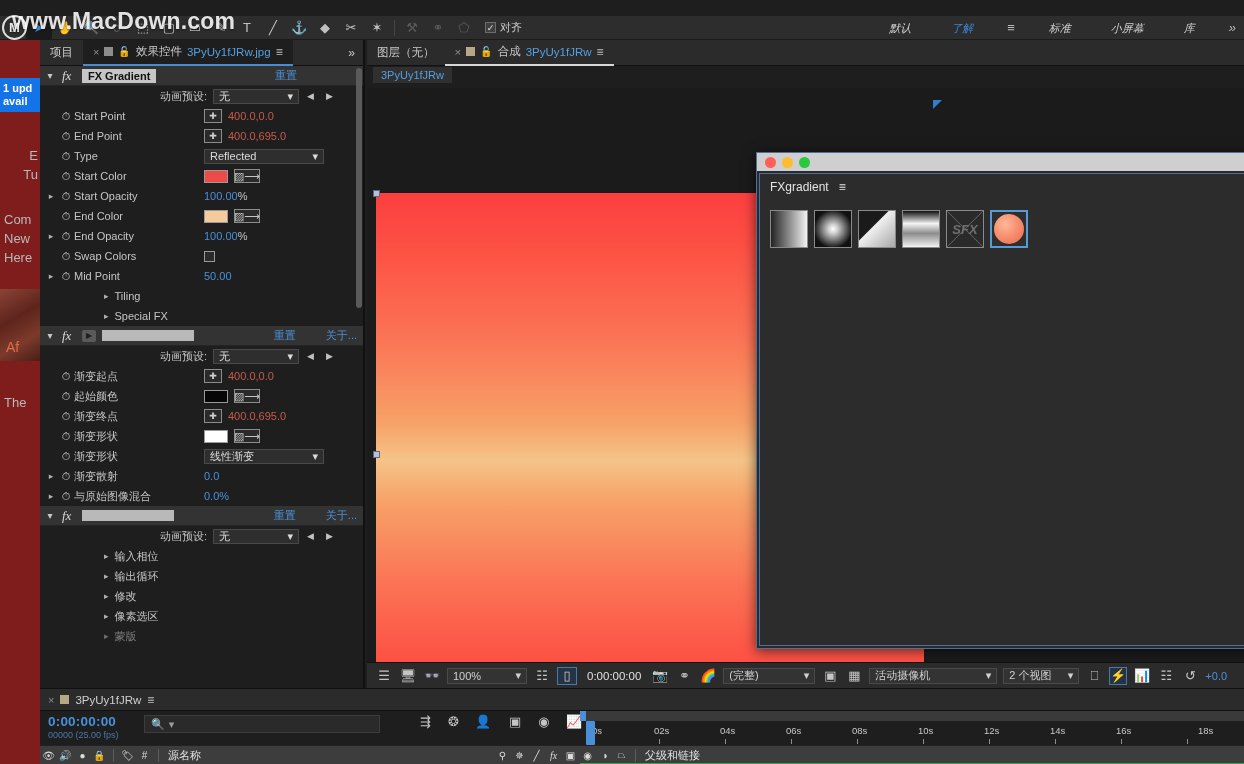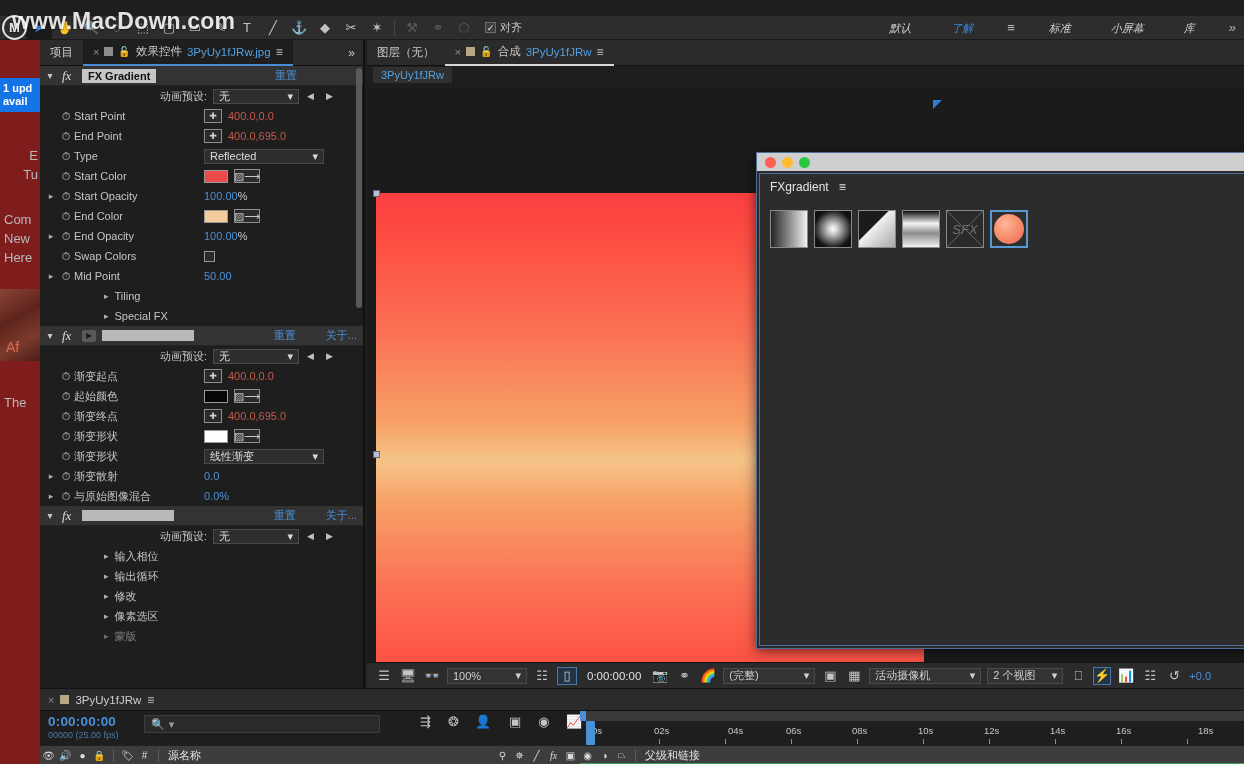--- a/index.html
+++ b/index.html
@@ -159,21 +159,21 @@
      border:1px solid #4e6f9c;}
   #fxwin .hdr { height:26px; display:flex; align-items:center; gap:10px; padding-left:10px;
      color:#e4e4e4; font-size:12px; }
   #fxwin .presets { display:flex; gap:6px; padding:10px; }
   #fxwin .pz { width:38px; height:38px; border:1px solid #8a8a8a; }
   #fxwin .pz.sel { border:2px solid #5b9bd5; }
   .pz1 { background:linear-gradient(90deg,#232323,#f2f2f2);}
   .pz2 { background:radial-gradient(circle at 50% 50%,#ffffff 0%,#d0d0d0 18%,#111 75%);}
   .pz3 { background:linear-gradient(135deg,#1a1a1a 0%,#1a1a1a 40%,#f0f0f0 42%,#a8a8a8 100%);}
   .pz4 { background:linear-gradient(180deg,#111 0%,#f4f4f4 35%,#8c8c8c 62%,#f2f2f2 100%);}
-  .pz5 { background:#2a2a2a; position:relative; color:#6f6f6f; font-size:13px; font-weight:normal;
+  .pz5 { background:#2a2a2a; position:relative; color:#6f6f6f; font-size:13px; font-weight:bold;
      display:flex; align-items:center; justify-content:center; font-style:italic;}
   .pz5:before,.pz5:after{content:"";position:absolute;left:0;top:0;width:100%;height:100%;}
   .pz5:before{background:linear-gradient(to bottom right,transparent 48.5%,#5a5a5a 49.5%,#5a5a5a 50.5%,transparent 51.5%);}
   .pz5:after{background:linear-gradient(to bottom left,transparent 48.5%,#5a5a5a 49.5%,#5a5a5a 50.5%,transparent 51.5%);}
   .pz6 { background:#2e2e2e; display:flex; align-items:center; justify-content:center;}
   .pz6 .ball { width:30px; height:30px; border-radius:50%;
      background:radial-gradient(circle at 38% 34%,#ffb99a 0%,#f79070 45%,#ea6a52 100%); }
 
   
   #timeline { position:absolute; left:40px; top:688px; width:1204px; height:76px; background:#1e1e1e;
@@ -591,21 +591,21 @@
       <span class="tc">0:00:00:00</span>
       <span class="ti">📷</span>
       <span class="ti">⚭</span>
       <span class="ti">🌈</span>
       <span class="dd" style="width:92px">
         <span>(完整)</span>
         <span>▾</span>
       </span>
       <span class="ti">▣</span>
       <span class="ti">▦</span>
-      <span class="dd" style="width:112px">
+      <span class="dd" style="width:128px">
         <span>活动摄像机</span>
         <span>▾</span>
       </span>
       <span class="dd" style="width:76px">
         <span>2 个视图</span>
         <span>▾</span>
       </span>
       <span class="ti">⎕</span>
       <span class="ti boxed" style="width:18px;height:18px;display:flex;align-items:center;justify-content:center">⚡</span>
       <span class="ti">📊</span>
@@ -641,21 +641,21 @@
         <span>📈</span>
       </div>
       <div id="tl-ruler">
         <div class="wbar">
           <div class="wbar-in"></div>
         </div>
         <div class="ticks">
           <span class="tk" style="left:12px">0s</span>
           <span class="tk" style="left:74px">02s</span>
           <span class="tkm" style="left:79px"></span>
-          <span class="tk" style="left:148px">04s</span>
+          <span class="tk" style="left:140px">04s</span>
           <span class="tkm" style="left:145px"></span>
           <span class="tk" style="left:206px">06s</span>
           <span class="tkm" style="left:211px"></span>
           <span class="tk" style="left:272px">08s</span>
           <span class="tkm" style="left:277px"></span>
           <span class="tk" style="left:338px">10s</span>
           <span class="tkm" style="left:343px"></span>
           <span class="tk" style="left:404px">12s</span>
           <span class="tkm" style="left:409px"></span>
           <span class="tk" style="left:470px">14s</span>

